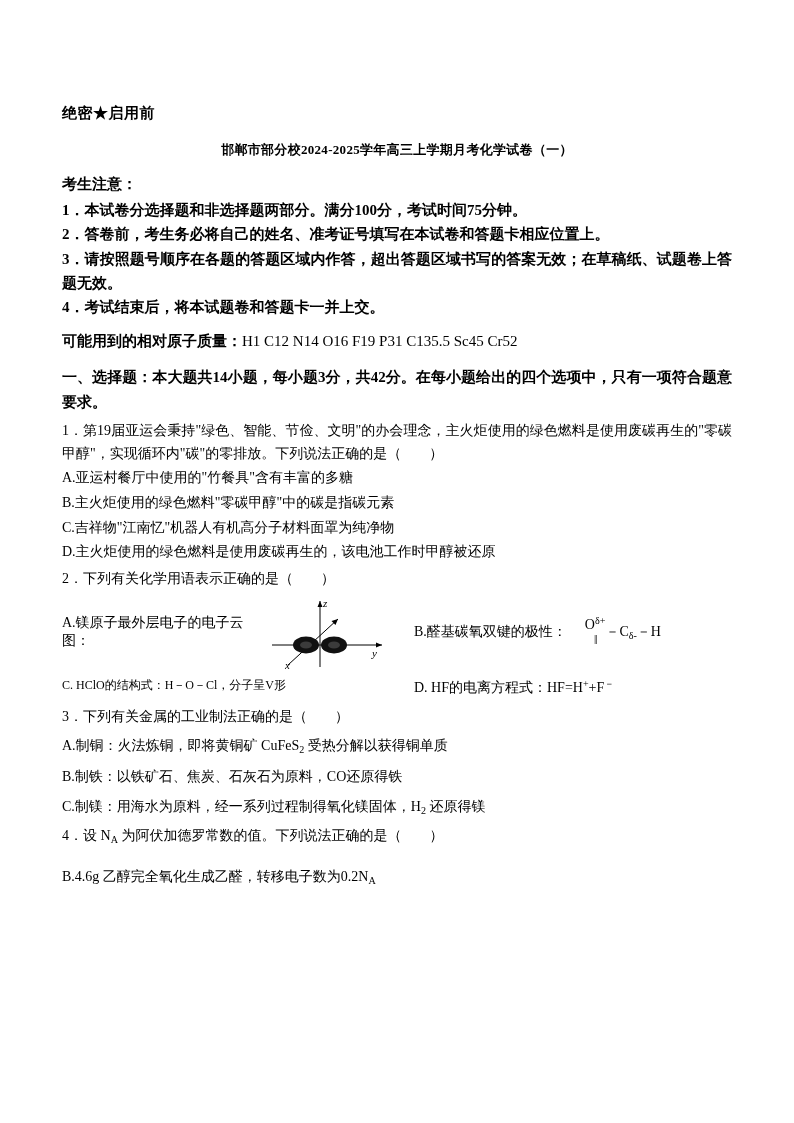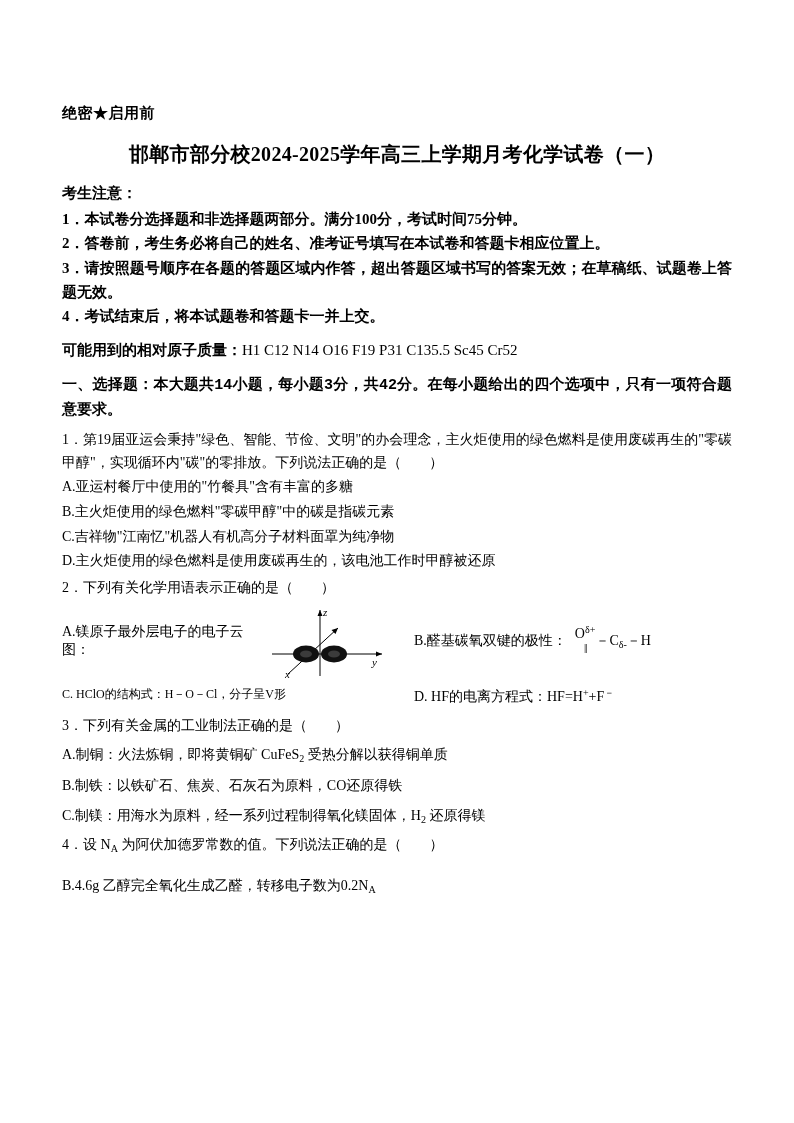--- a/index.html
+++ b/index.html
@@ -24,21 +24,21 @@
     padding: 96px 62px 40px 62px;
   }
   .secret {
     font-size: 15px;
     font-weight: bold;
     margin-bottom: 18px;
     letter-spacing: 0.5px;
   }
   .doc-title {
     text-align: center;
-    font-size: 20px;
+    font-size: 13px;
     font-weight: bold;
     margin: 0 0 16px 0;
     letter-spacing: 0.3px;
   }
   .notice-title {
     font-size: 15px;
     font-weight: bold;
     margin: 0 0 4px 0;
   }
   .notice-item {
@@ -56,21 +56,20 @@
   }
   .atomic .values {
     font-weight: normal;
   }
   .section-head {
     font-size: 15px;
     line-height: 1.62;
     margin: 4px 0 6px 0;
     text-align: justify;
     font-weight: bold;
-    font-family: Liberation Mono, monospace;
   }
   .q {
     font-size: 14px;
     line-height: 1.62;
     margin: 4px 0 2px 0;
     text-align: justify;
   }
   .opt {
     font-size: 14px;
     line-height: 1.62;
@@ -120,21 +119,21 @@
     vertical-align: middle;
     margin-left: 4px;
   }
   .carbonyl {
     display: inline-block;
     position: relative;
     text-align: center;
     line-height: 1.05;
     font-size: 13px;
     vertical-align: middle;
-    margin-left: 8px;
+    margin-left: 18px;
   }
   .carbonyl .o { font-size: 14px; }
   .carbonyl .bond { font-size: 12px; letter-spacing: -1px; }
 </style>
 </head>
 <body>
 
 <div class="page">
 
   <div class="secret">绝密★启用前</div>

